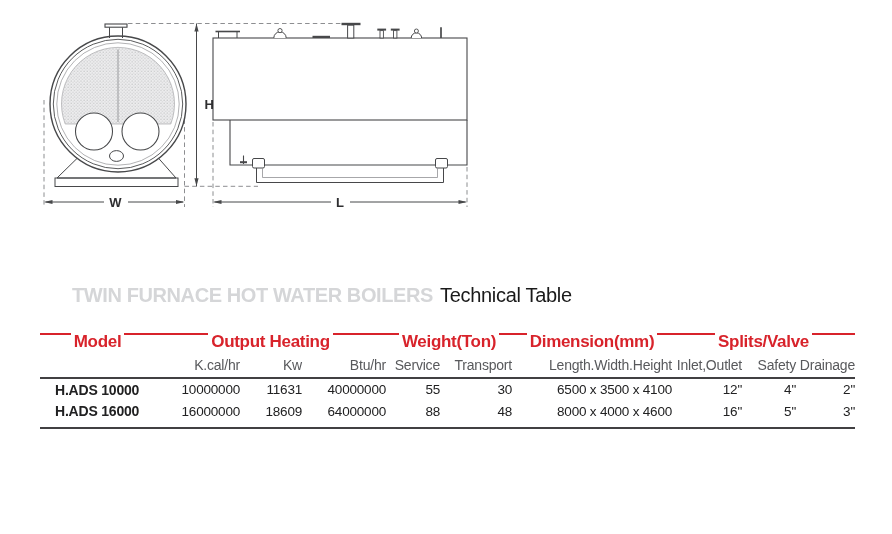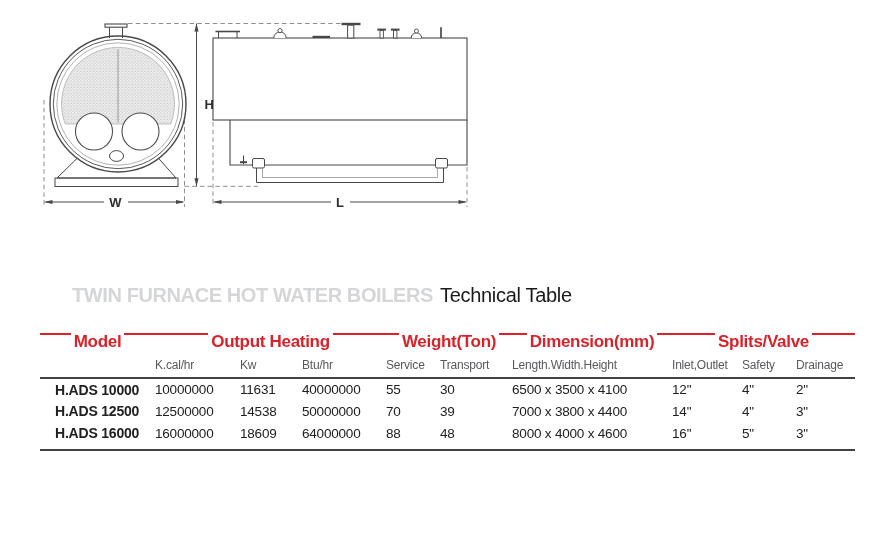--- a/index.html
+++ b/index.html
@@ -38,25 +38,25 @@
   .tech-table col.c-inlet{width:70px}
   .tech-table col.c-safety{width:54px}
   .tech-table col.c-drain{width:59px}
 
   .tech-table th,.tech-table td{padding:0;margin:0;font-weight:normal;}
   .group-th{height:27px;vertical-align:middle;}
   .group-cell{display:flex;align-items:center;width:100%;}
   .glabel{color:var(--accent);font-size:17px;font-weight:bold;letter-spacing:-0.3px;white-space:nowrap;padding:0 3px;margin-top:16px;}
   .gline{flex:1 1 auto;height:0;border-top:2px solid var(--accent);min-width:4px;}
 
-  .sub-th{height:25px;font-size:12px;color:var(--subhead);text-align:left;letter-spacing:-0.2px;vertical-align:middle;border-bottom:2px solid var(--rule);white-space:nowrap;}
+  .sub-th{height:25px;font-size:14px;color:var(--subhead);text-align:right;letter-spacing:-0.2px;vertical-align:middle;border-bottom:2px solid var(--rule);white-space:nowrap;}
 
   .tech-table tbody tr{height:22px;}
   .tech-table tbody tr:first-child td{}
-  .tech-table td{font-size:13.5px;text-align:left;color:var(--dark);letter-spacing:-0.2px;white-space:nowrap;vertical-align:middle;}
+  .tech-table td{font-size:13.5px;text-align:right;color:var(--dark);letter-spacing:-0.2px;white-space:nowrap;vertical-align:middle;}
   .tech-table td.model{text-align:left;padding-left:15px;font-weight:bold;font-size:14px;}
   .tech-table tr.muted td{color:var(--muted);font-weight:normal;}
   .rule-cell{border-top:2px solid var(--rule);height:2px;padding:0;line-height:0;}
   .rule-spacer{height:5px;}
 </style>
 </head>
 <body>
 
 <div id="stage">
 
@@ -234,32 +234,20 @@
           <td>11631</td>
           <td>40000000</td>
           <td>55</td>
           <td>30</td>
           <td>6500 x 3500 x 4100</td>
           <td>12"</td>
           <td>4"</td>
           <td>2"</td>
         </tr>
         <tr>
-          <td class="model">H.ADS 12500</td>
-          <td>12500000</td>
-          <td>14538</td>
-          <td>50000000</td>
-          <td>70</td>
-          <td>39</td>
-          <td>7000 x 3800 x 4400</td>
-          <td>14"</td>
-          <td>4"</td>
-          <td>3"</td>
-        </tr>
-        <tr>
           <td class="model">H.ADS 16000</td>
           <td>16000000</td>
           <td>18609</td>
           <td>64000000</td>
           <td>88</td>
           <td>48</td>
           <td>8000 x 4000 x 4600</td>
           <td>16"</td>
           <td>5"</td>
           <td>3"</td>

